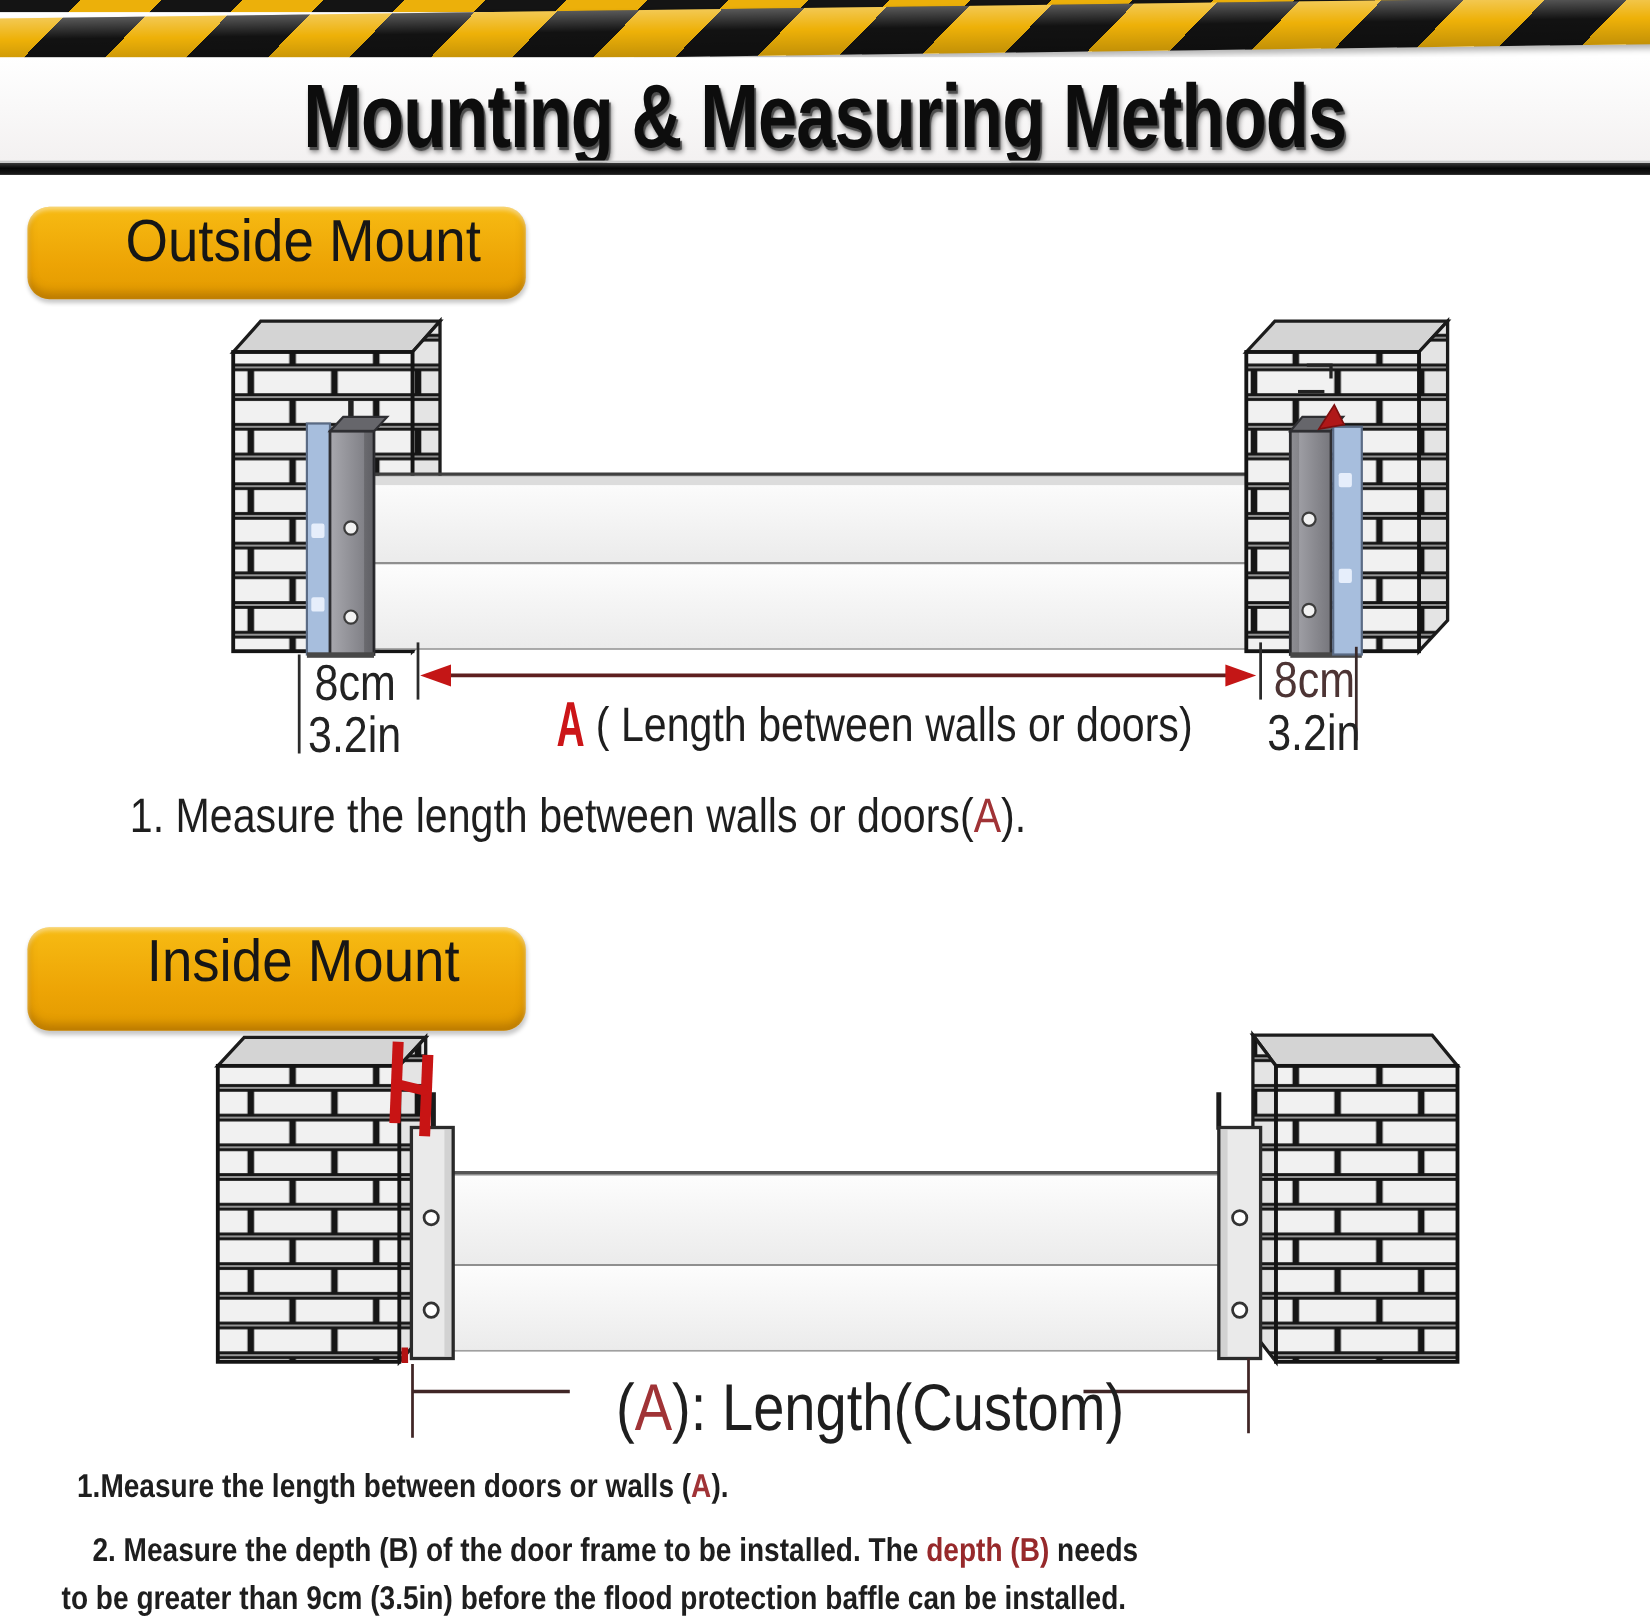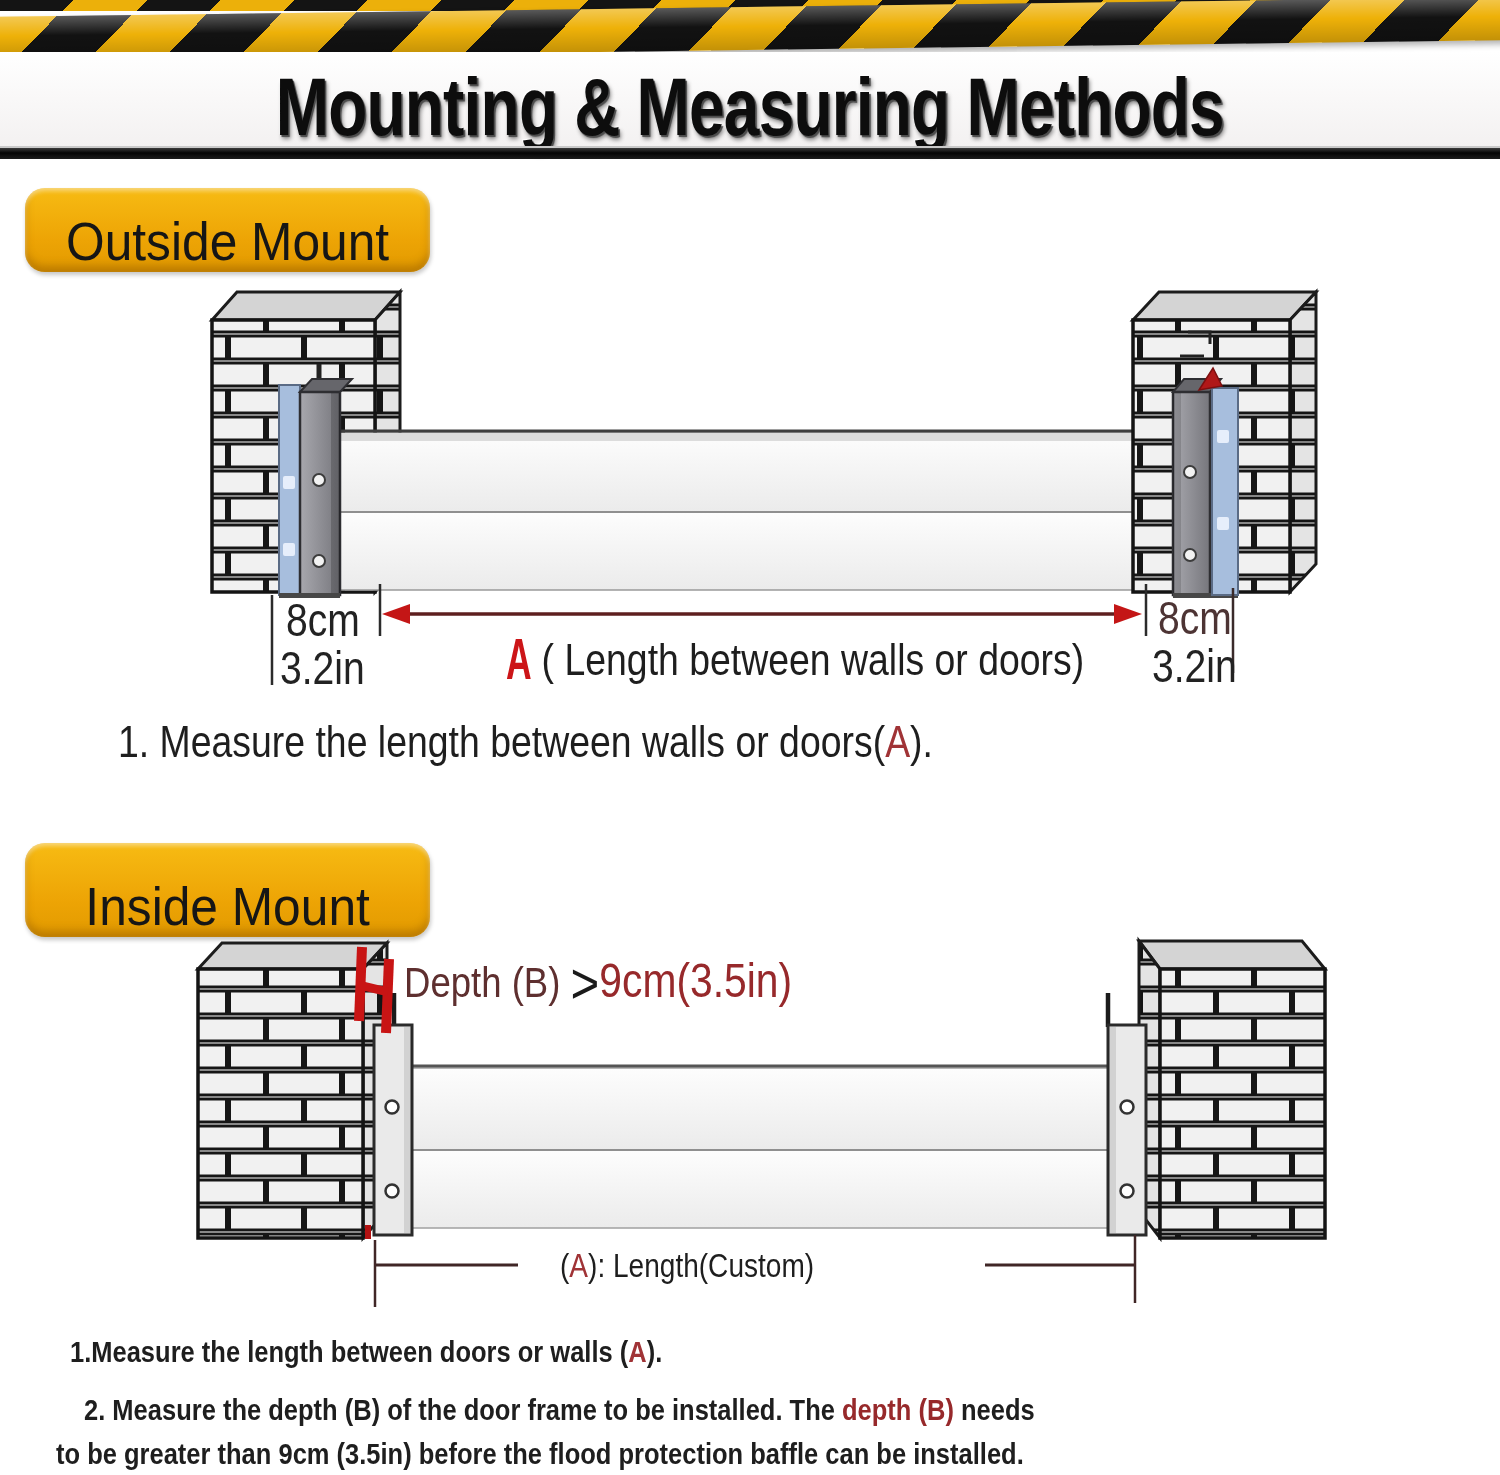--- a/index.html
+++ b/index.html
@@ -17,24 +17,24 @@
     background:linear-gradient(180deg,rgba(255,255,255,.30),rgba(255,255,255,0) 45%,rgba(0,0,0,.18));}
   .title-band{position:absolute;top:52px;left:0;width:100%;height:94px;text-align:center;
     background:linear-gradient(180deg,#ffffff,#f3f1f1);}
   .title{display:inline-block;margin-top:8px;font-size:82px;font-weight:bold;letter-spacing:-1px;
     transform:scaleX(.78);transform-origin:center;white-space:nowrap;color:#0d0d0d;
     text-shadow:2px 2px 1px #4c4c4c,3px 4px 5px rgba(0,0,0,.45),-1px -1px 0 #ffffff;}
   .black-bar{position:absolute;top:146px;left:0;width:100%;height:11px;
     background:linear-gradient(180deg,#3a3a3a,#050505 45%,#1c1c1c);border-top:2px solid #c9c9c9;}
 
   
-  .badge{position:absolute;display:flex;align-items:flex-end;justify-content:center;
+  .badge{position:absolute;display:flex;align-items:flex-start;justify-content:center;
     border-radius:20px;
     background:linear-gradient(180deg,#f7bb13,#eda405 62%,#e29a00);
-    box-shadow:inset 0 3px 4px rgba(255,255,255,.45), inset 0 -6px 9px rgba(140,85,0,.45), 1px 3px 4px rgba(0,0,0,.22);}
+    box-shadow:inset 0 3px 4px rgba(255,255,255,.45), inset 0 -6px 9px rgba(140,85,0,.45), 1px 3px 4px rgba(0,0,0,.22);padding-left:48px;}
   .badge span{font-size:54px;color:#161616;display:inline-block;transform:scaleX(.92);white-space:nowrap;}
   #badge-outside{left:25px;top:188px;width:405px;height:84px;}
   #badge-inside{left:25px;top:843px;width:405px;height:94px;}
 
   
   .diagram{position:absolute;left:0;}
   #svg-outside{top:280px;}
   #svg-inside{top:935px;}
 
   
@@ -216,25 +216,22 @@
     </g>
 
     <g>
       <line x1="375" y1="305" x2="375" y2="372" stroke="#402626" stroke-width="2.5"></line>
       <line x1="375" y1="330" x2="518" y2="330" stroke="#402626" stroke-width="3"></line>
       <line x1="985" y1="330" x2="1135" y2="330" stroke="#402626" stroke-width="3"></line>
       <line x1="1135" y1="300" x2="1135" y2="368" stroke="#402626" stroke-width="2.5"></line>
     </g>
   </svg>
 
-  <div class="lbl" style="left:404px;top:952px;">
-    <span class="cond"><span class="maroon" style="font-size:43px;">Depth (B) </span><span class="gt">&gt;</span><span class="valred" style="font-size:48px;">9cm(3.5in)</span></span>
-  </div>
-
-  <div class="lbl" style="left:560px;top:1248px;font-size:33px;">
+
+  <div class="lbl" style="left:560px;top:1248px;font-size:60px;">
     <span class="cond"><span>(</span><span class="aRed">A</span><span>): Length(Custom)</span></span>
   </div>
 
   <div class="lbl notes" style="left:70px;top:1336px;">
     <span class="cond"><span>1.Measure the length between doors or walls (</span><span class="aRed">A</span><span>).</span></span>
   </div>
   <div class="lbl notes" style="left:84px;top:1394px;">
     <span class="cond"><span>2. Measure the depth (B) of the door frame to be installed. The </span><span class="valred">depth (B)</span><span> needs</span></span>
   </div>
   <div class="lbl notes" style="left:56px;top:1438px;">

